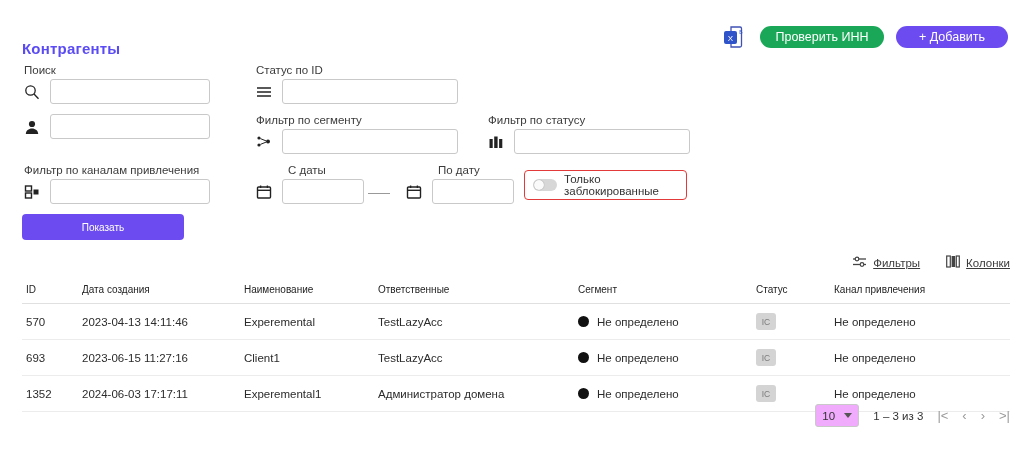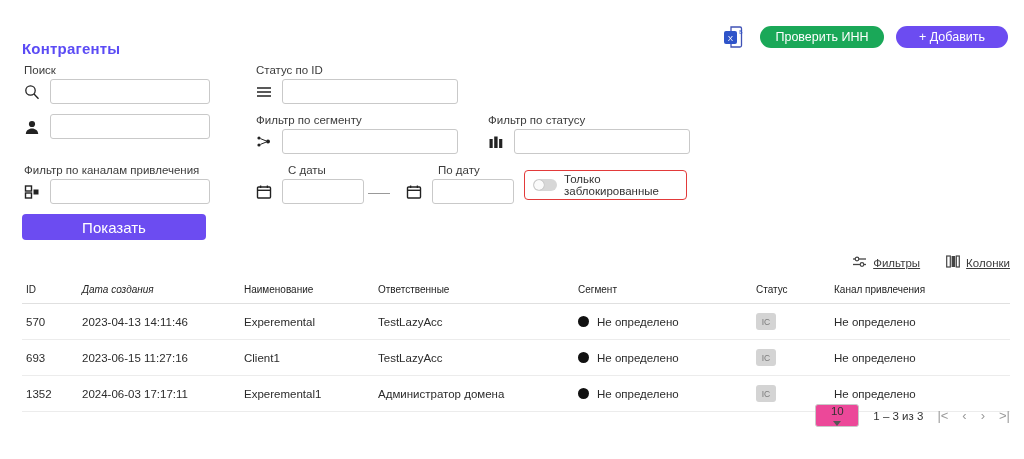--- a/index.html
+++ b/index.html
@@ -58,23 +58,23 @@
     height: 25px; border: 1px solid #c9c9c9; border-radius: 3px;
     background: #fff; font-size: 12px; padding: 0 6px;
     font-family: "Liberation Sans", sans-serif; color: #222;
     outline: none;
   }
   .w-main { width: 160px; }
   .w-date { width: 82px; }
 
   .show-btn {
     position: absolute; left: 22px; top: 214px;
-    width: 184px; height: 26px;
+    width: 162px; height: 26px;
     background: #6c4cf1; color: #fff; border: none; border-radius: 4px;
-    font-size: 15px; cursor: pointer; font-family: "Liberation Sans", sans-serif;
+    font-size: 10px; cursor: pointer; font-family: "Liberation Sans", sans-serif;
   }
 
   
   .toggle-box {
     position: absolute; left: 524px; top: 170px;
     width: 163px; height: 30px;
     border: 1.5px solid #e23a3a; border-radius: 4px;
     display: flex; align-items: center; gap: 7px;
     padding: 0 8px; background: #fff;
   }
@@ -110,21 +110,21 @@
   table { border-collapse: collapse; width: 988px; table-layout: fixed; }
   thead th {
     text-align: left; font-size: 10px; font-weight: normal; color: #232323;
     padding: 6px 4px 8px 4px; border-bottom: 1px solid #e0e0e0;
   }
   tbody td {
     font-size: 11.5px; color: #2b2b2b; padding: 9px 4px;
     border-bottom: 1px solid #ececec; vertical-align: middle;
   }
   .col-id { width: 56px; }
-  .col-date { width: 162px; font-style: italic; }
+  .col-date { width: 162px; }
   .col-name { width: 134px; }
   .col-resp { width: 200px; }
   .col-seg { width: 178px; }
   .col-status { width: 78px; }
   .col-chan { width: 180px; }
   .dot {
     display: inline-block; width: 11px; height: 11px; border-radius: 50%;
     background: #111; margin-right: 8px; vertical-align: -1px;
   }
   .status-chip {
@@ -135,21 +135,21 @@
 
   
   .pager {
     position: absolute; right: 14px; top: 404px;
     display: flex; align-items: center; gap: 14px;
     font-size: 11.5px; color: #333;
   }
   .select {
     width: 44px; height: 23px; border: 1px solid #c9c9c9; border-radius: 3px;
     display: flex; align-items: center; justify-content: space-between;
-    padding: 0 21px; font-size: 11.5px; background: #ec4899; cursor: pointer; flex-direction: column;
+    padding: 0 6px; font-size: 11.5px; background: #f0abfc; cursor: pointer;
   }
   .caret {
     width: 0; height: 0; border-left: 4px solid transparent;
     border-right: 4px solid transparent; border-top: 5px solid #555;
   }
   .range { color: #333; }
   .pnav { display: flex; align-items: center; gap: 14px; color: #9a9a9a; }
   .pnav span { cursor: pointer; font-size: 13px; }
 </style>
 </head>

